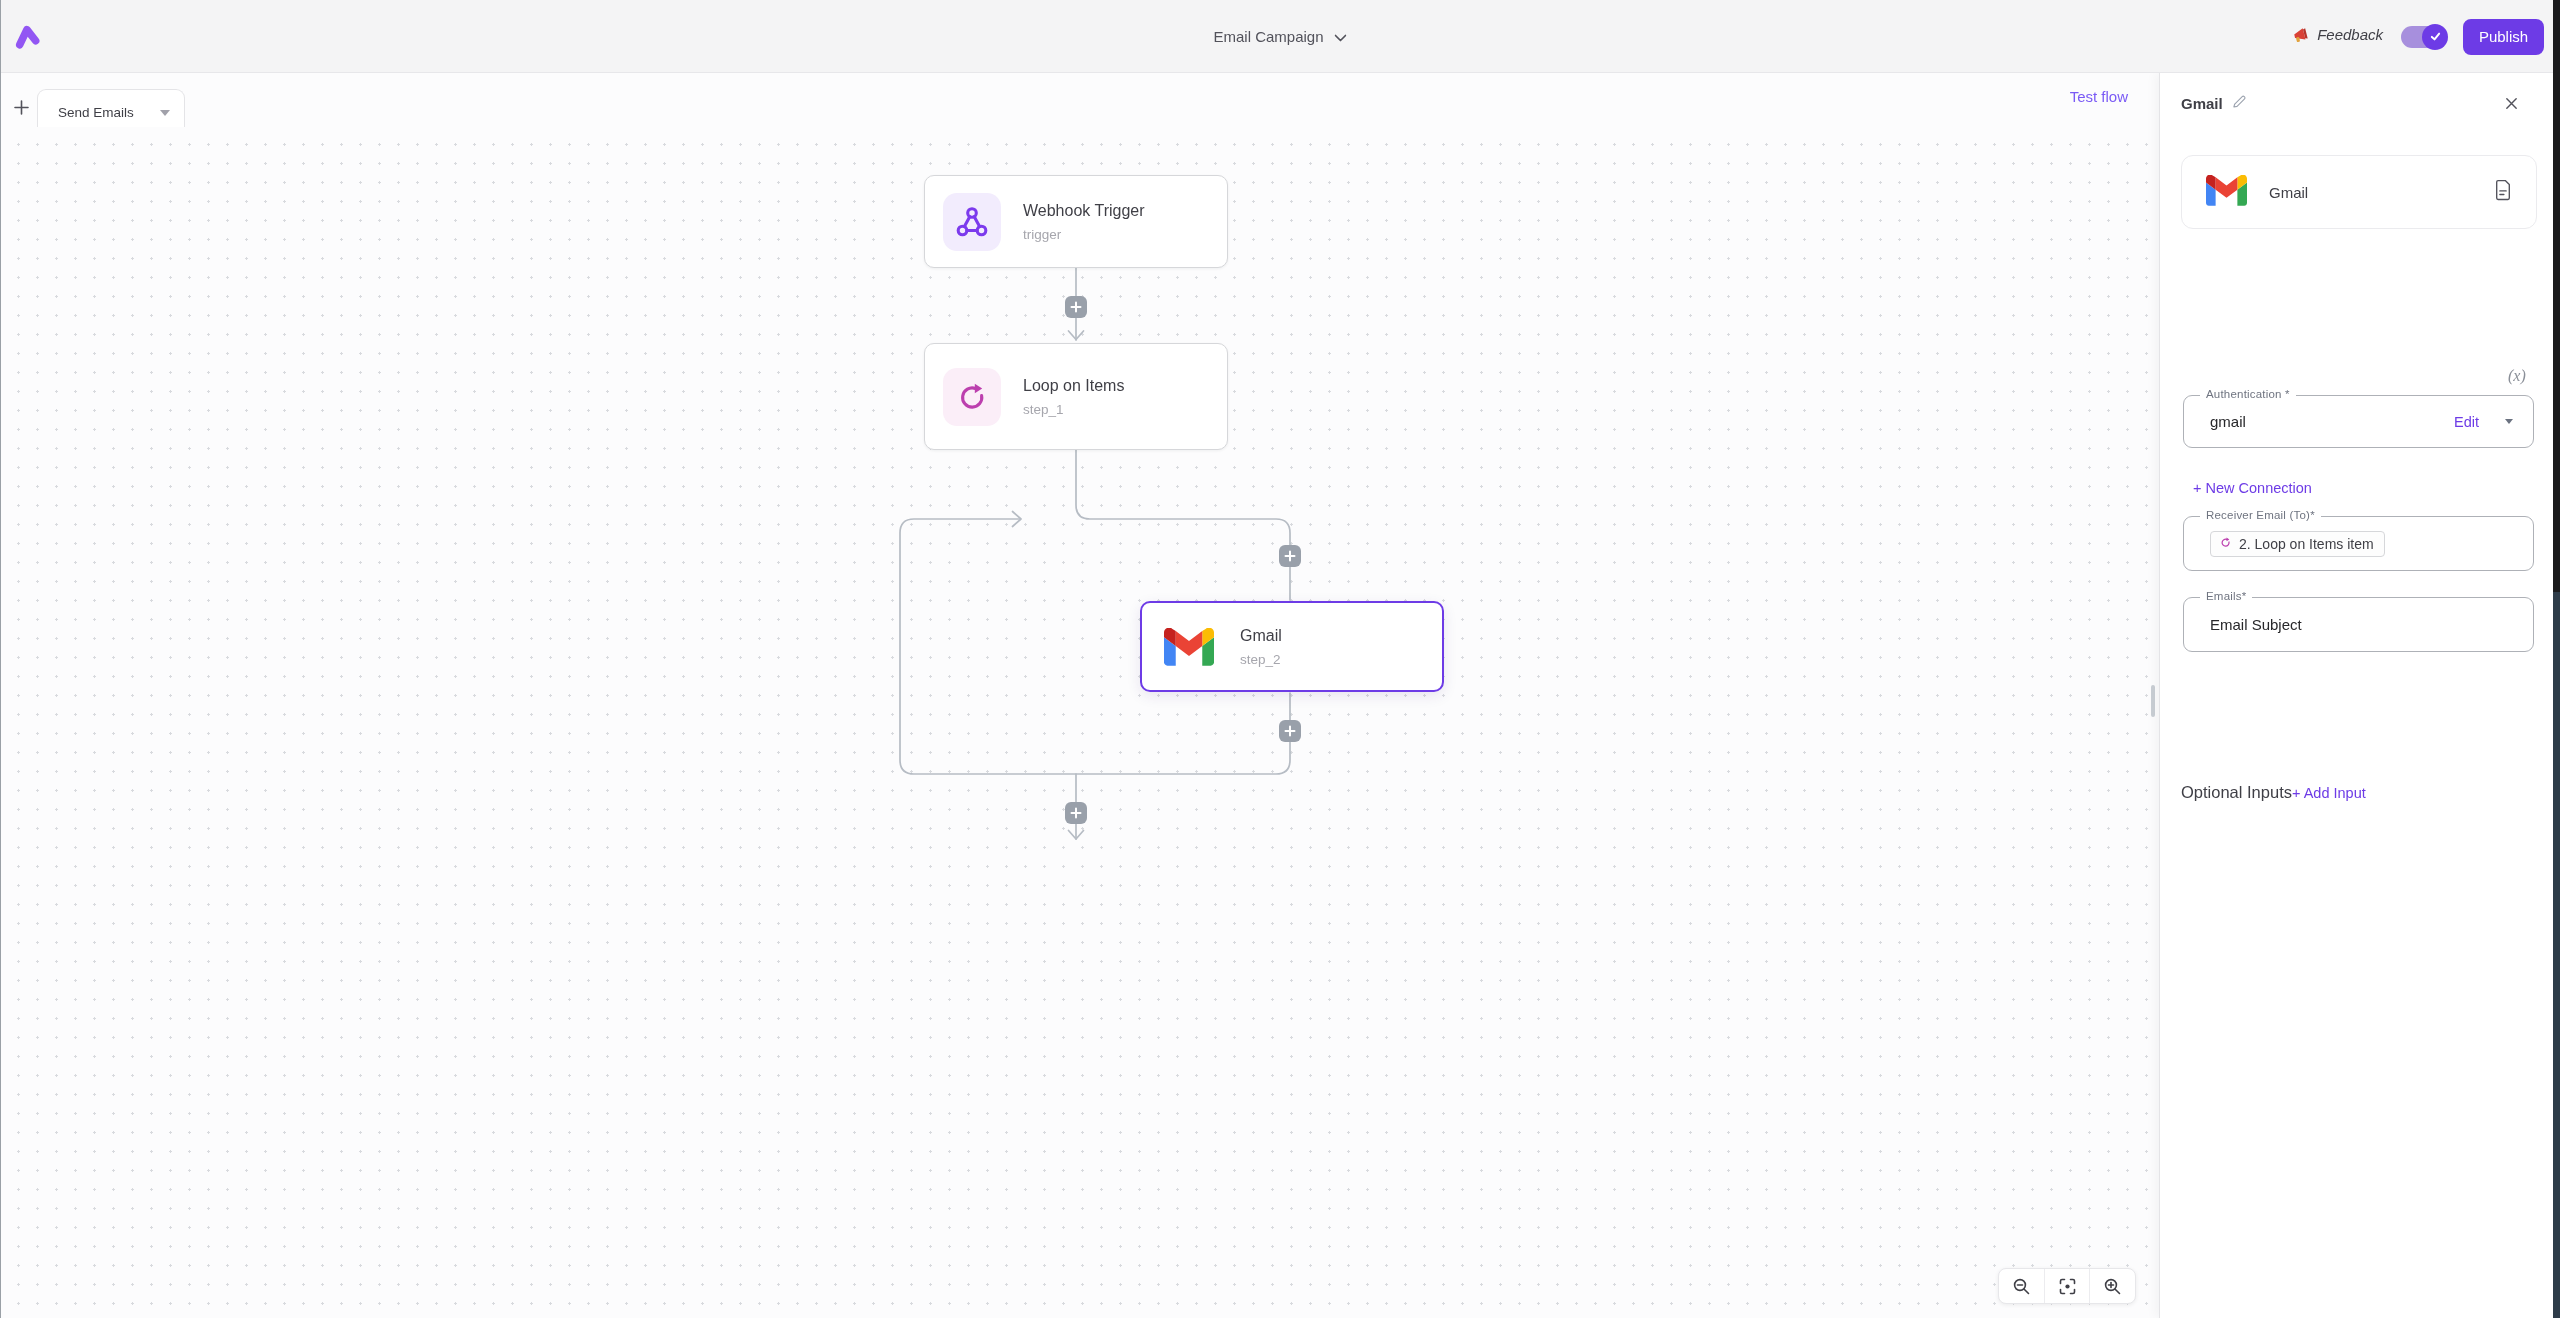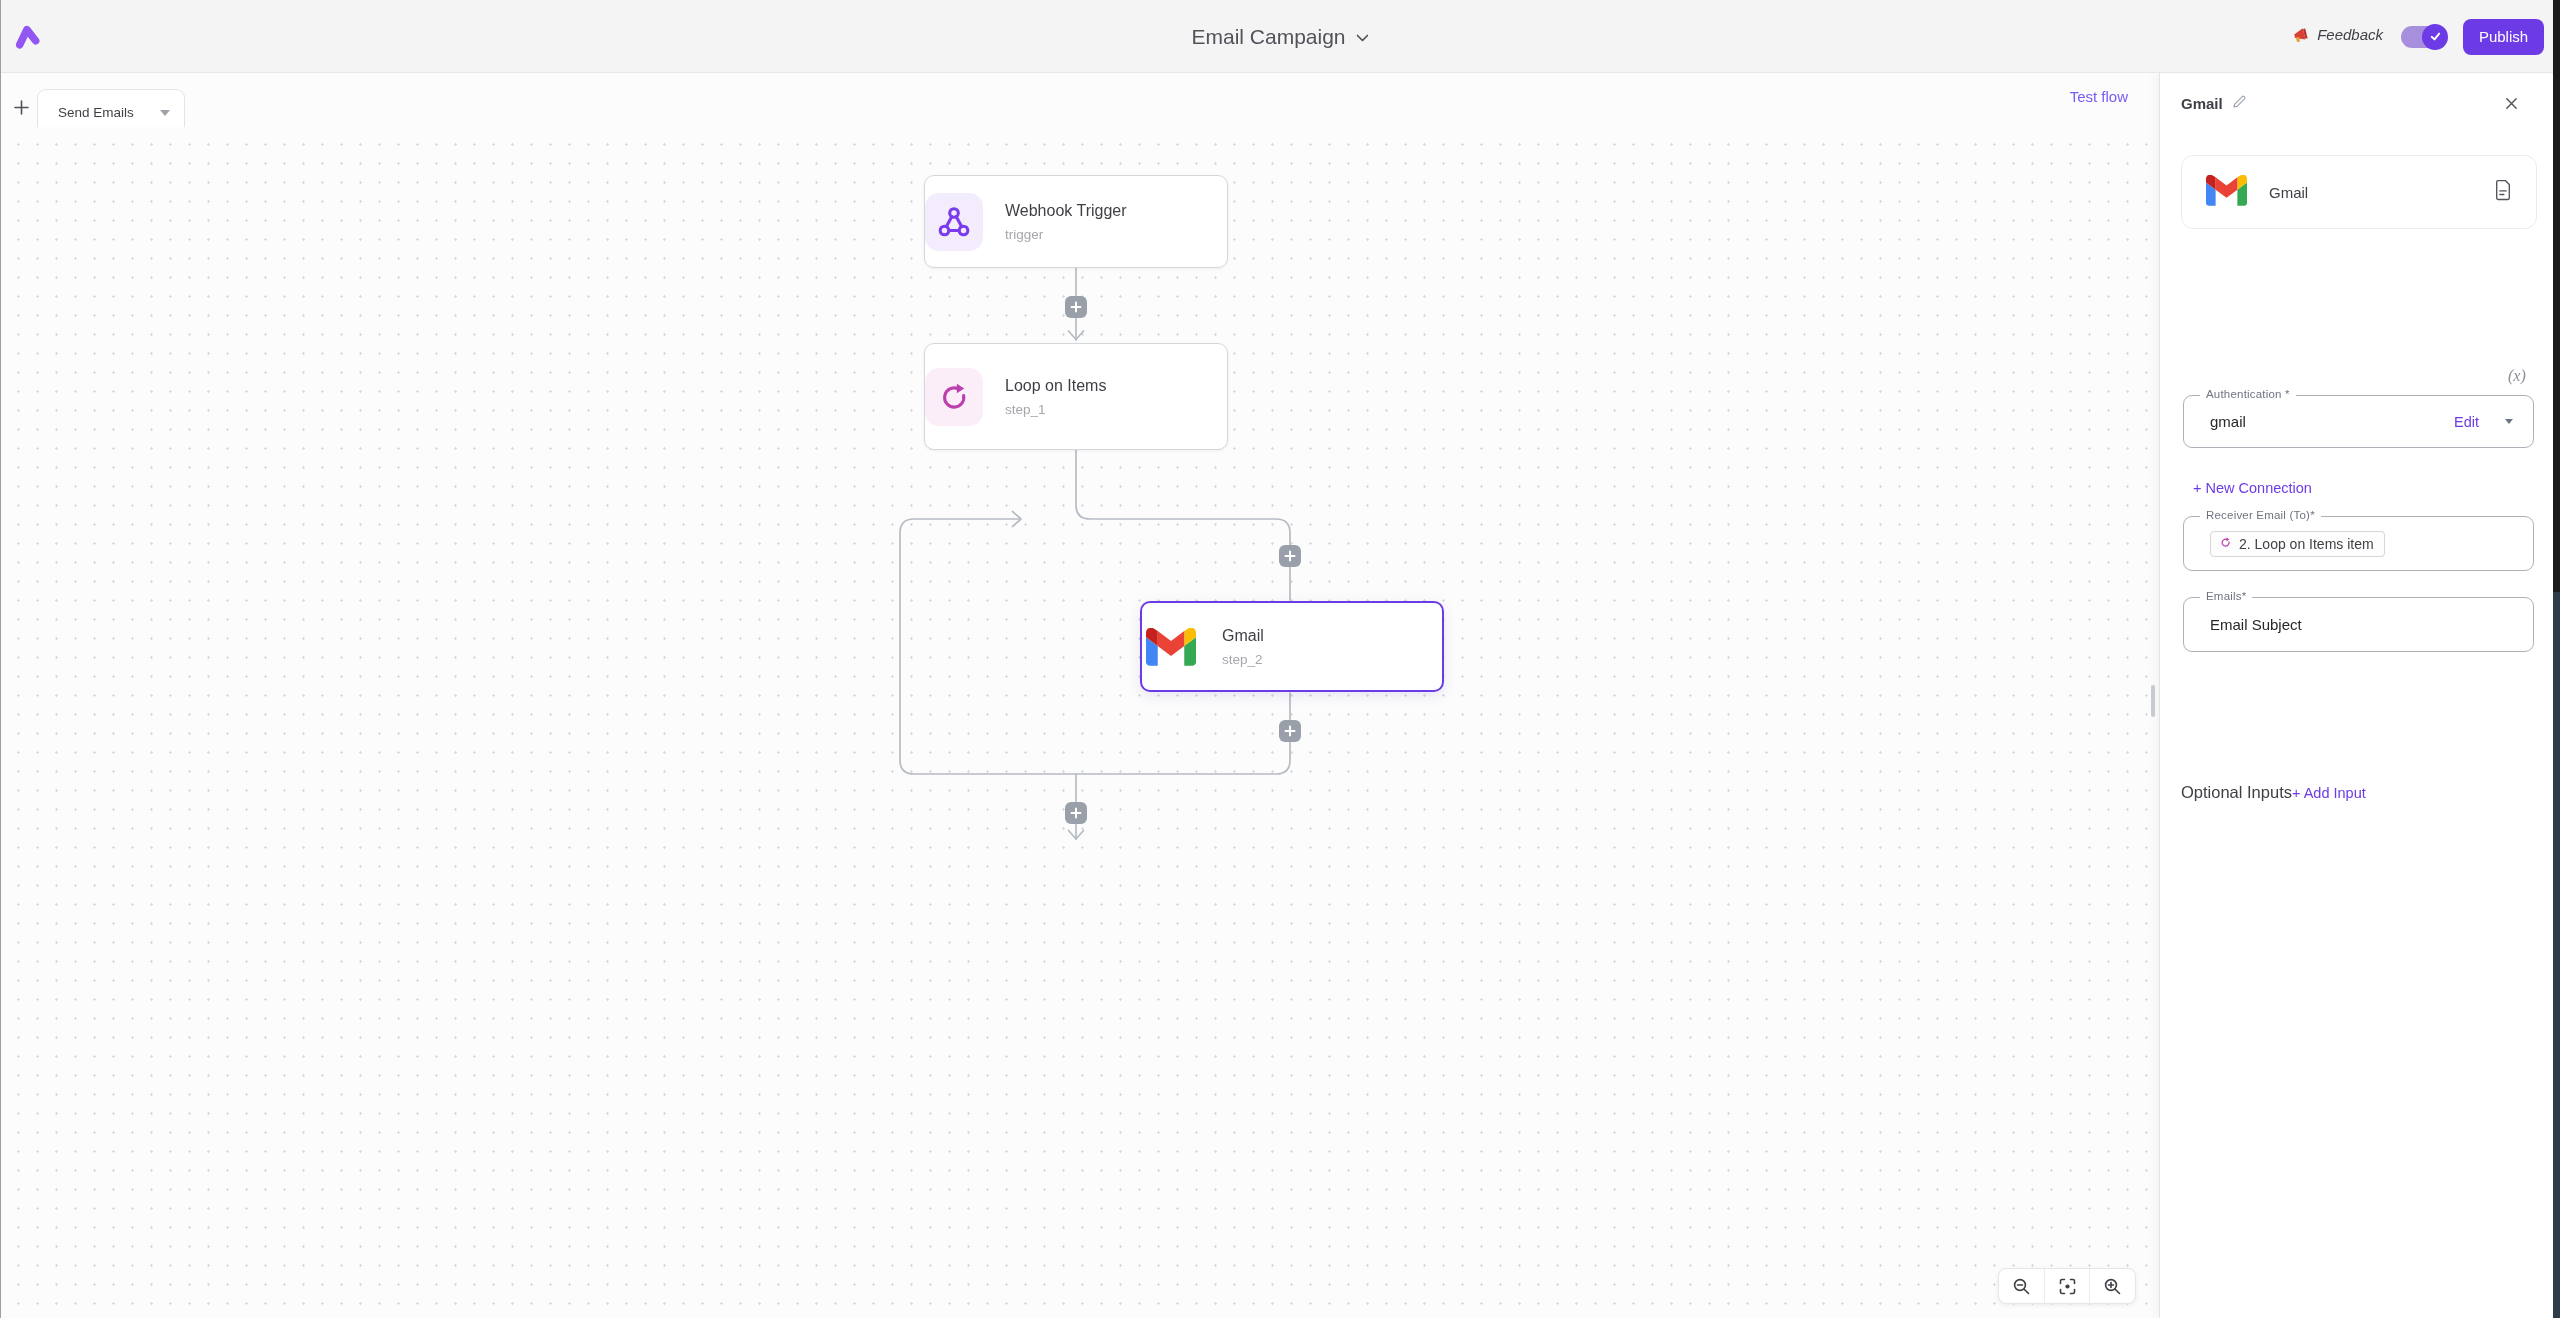--- a/index.html
+++ b/index.html
@@ -6,21 +6,21 @@
   html,body { width:2560px; height:1318px; overflow:hidden; background:#fff;
     font-family:"Liberation Sans","DejaVu Sans",sans-serif; }
   #app { position:relative; width:2560px; height:1318px; }
 
   
   #topbar { position:absolute; left:0; top:0; width:2560px; height:73px;
     background:#f4f4f5; border-bottom:1px solid #e7e7ea; z-index:30; }
   #logo { position:absolute; left:15px; top:21px; }
   #title-group { position:absolute; left:50%; top:0; height:73px; transform:translateX(-50%);
     display:flex; align-items:center; gap:11px; cursor:pointer; }
-  #title-group .title { font-size:21px; color:#52525b; font-weight:500; }
+  #title-group .title { font-size:15px; color:#52525b; font-weight:500; }
   #topbar-right { position:absolute; right:16px; top:0; height:73px; display:flex; align-items:center; gap:18px; }
   #feedback { display:flex; align-items:flex-start; gap:8px; cursor:pointer;font-style:italic; }
   #feedback span { font-size:15px; font-weight:500; color:#3f3f46; }
   #toggle { position:relative; width:44px; height:22px; border-radius:11px; background:#a78fdd; cursor:pointer; }
   #toggle .knob { position:absolute; right:-3px; top:-2px; width:26px; height:26px; border-radius:50%;
     background:#6d3be6; display:flex; align-items:center; justify-content:center; }
   #publish-btn { width:81px; height:36px; border:none; border-radius:8px; background:#6d3be6;
     color:#fff; font-size:15px; font-weight:500; font-family:inherit; cursor:pointer; }
 
   
@@ -37,21 +37,21 @@
     display:flex; align-items:center; padding:8px 14px 0 20px; cursor:pointer; }
   #flow-tab .tab-label { font-size:13.5px; color:#3f3f46; flex:1; }
   .tri-down { width:0; height:0; border-left:5px solid transparent; border-right:5px solid transparent;
     border-top:6px solid #a1a1aa; }
   #test-flow { position:absolute; right:31px; top:15px; font-size:15px; color:#7a5af5; cursor:pointer; }
 
   #edges { position:absolute; left:0; top:0; width:2159px; height:1245px; }
 
   .node { position:absolute; width:304px; background:#fff; border:1px solid #d6d7da; border-radius:10px;
     box-shadow:0 1px 3px rgba(25,30,40,.06); display:flex; align-items:center; gap:22px;
-    padding-left:0; cursor:pointer; }
+    padding-left:18px; cursor:pointer; }
   .node .icon-box { width:58px; height:58px; border-radius:14px; display:flex; align-items:center; justify-content:center; }
   .node .n-title { font-size:16px; color:#3f3f46; font-weight:500; margin-bottom:7px; }
   .node .n-sub { font-size:13.5px; color:#a6a6ad; }
   #node-webhook { left:924px; top:102px; height:93px; }
   #node-webhook .icon-box { background:#f2ecfd; }
   #node-loop { left:924px; top:270px; height:107px; }
   #node-loop .icon-box { background:#fbeef8; }
   #node-gmail { left:1140px; top:528px; height:91px; border:2px solid #6d3be6; box-shadow:0 4px 14px rgba(60,30,120,.10); }
   #node-gmail .icon-box { background:transparent; }
 

